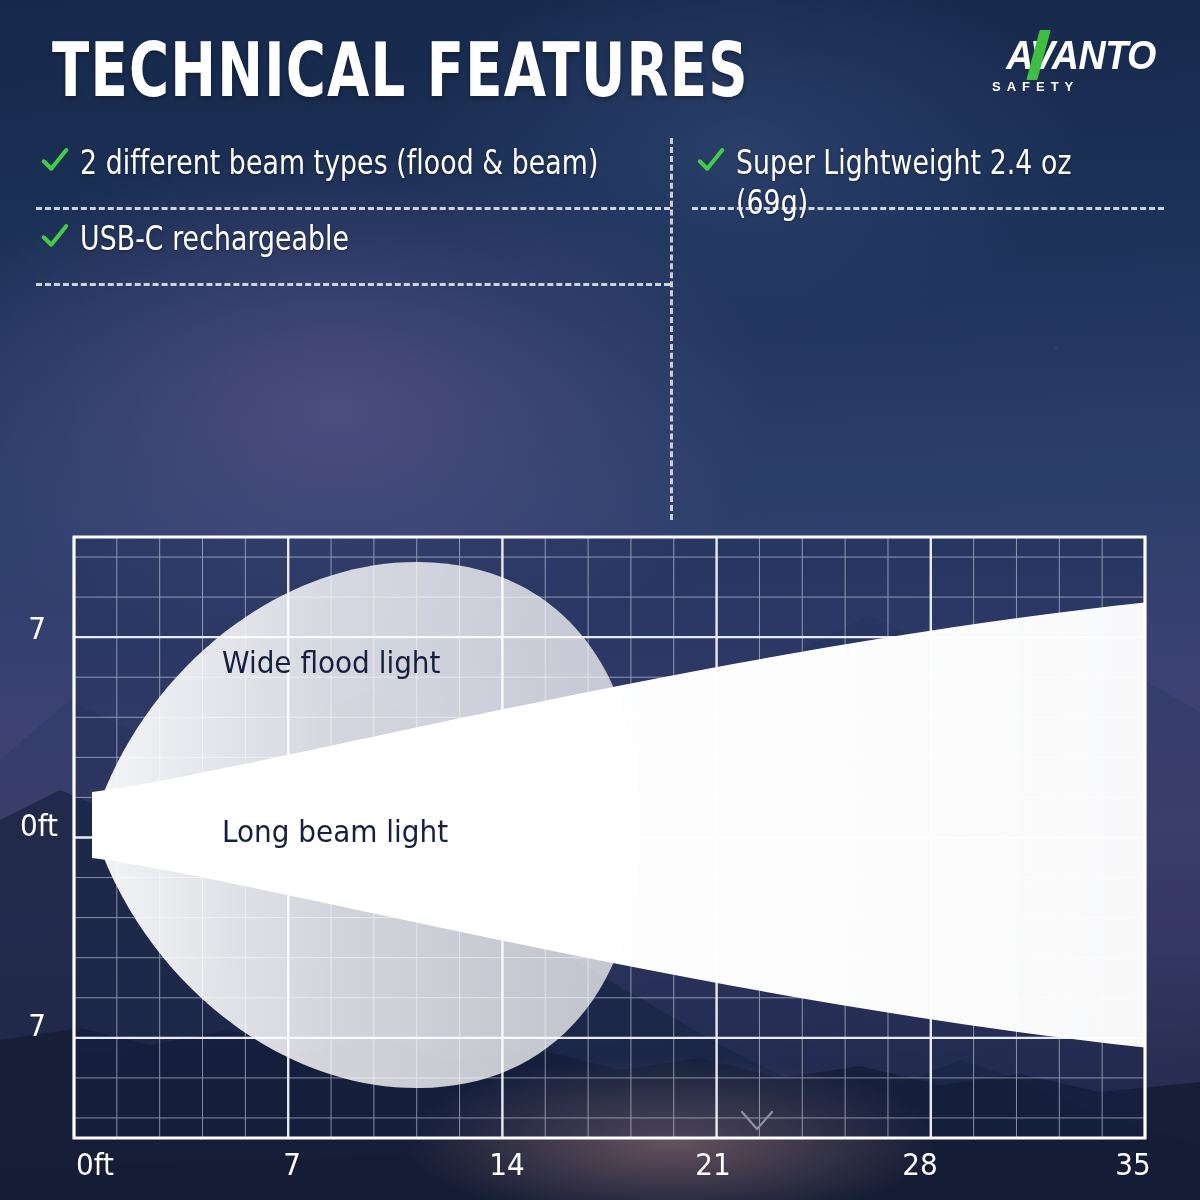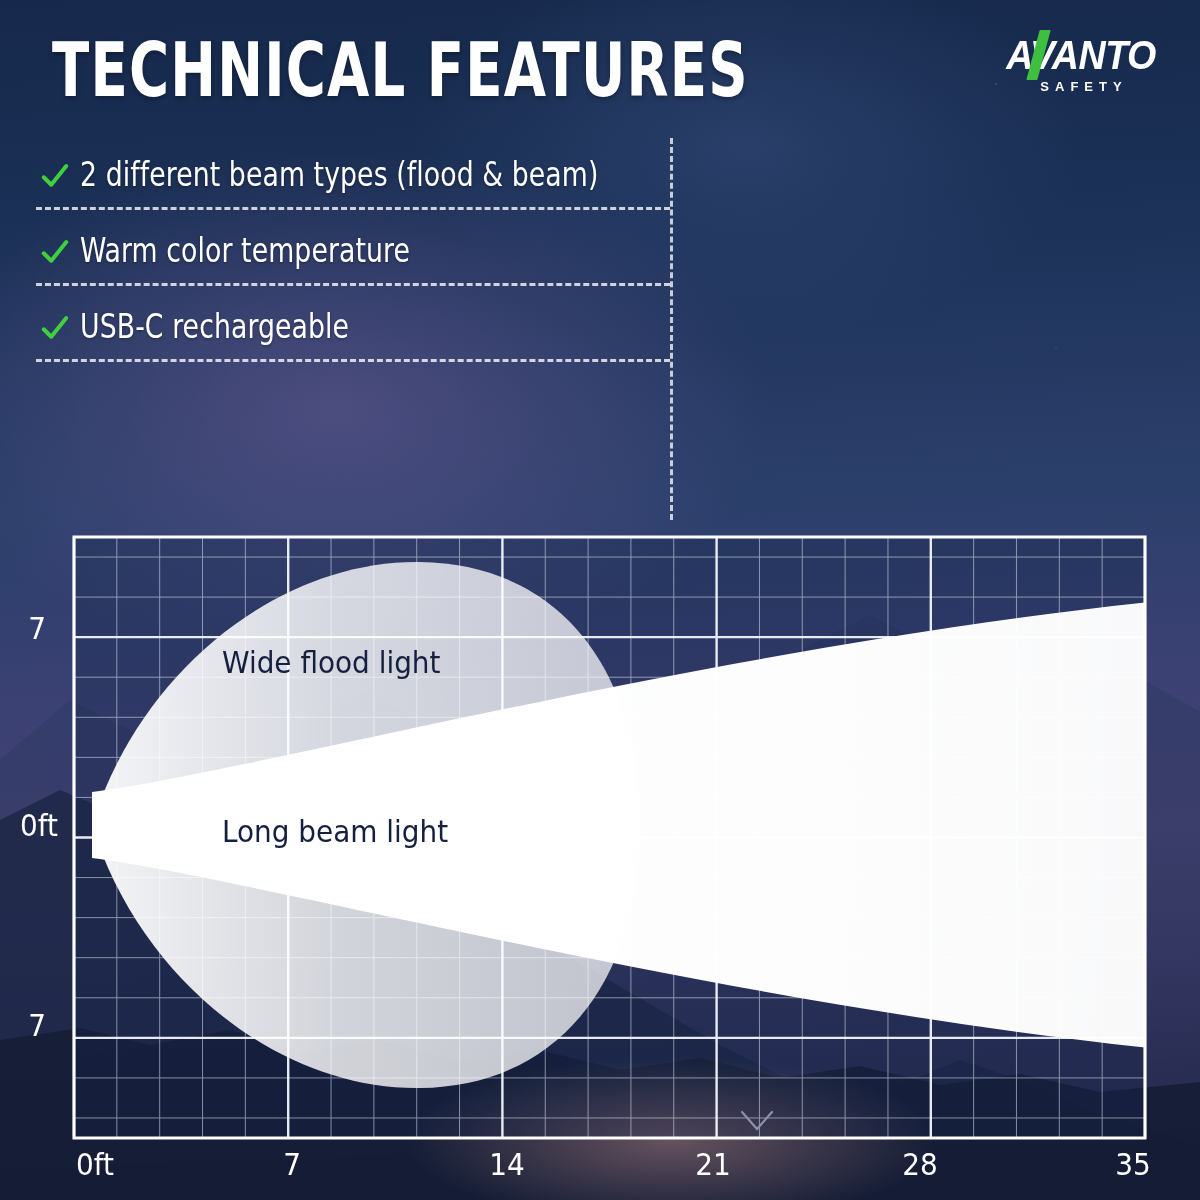--- a/index.html
+++ b/index.html
@@ -87,42 +87,42 @@
     width:11px; height:50px;
     background:#3fbf3f;
     transform:skewX(-15deg);
     border-radius:1px;
   }
   #brand-sub {
     margin-top:3px;
     font-family:"Liberation Sans", sans-serif;
     font-weight:700;
     font-size:13px; letter-spacing:6px;
-    color:#ffffff; text-align:center;
+    color:#ffffff; 
     padding-left:6px;
   }
 
   
   #features {
     position:absolute; left:36px; top:134px;
     width:1128px; height:390px;
     display:flex;
   }
   .feat-col { position:relative; }
   .feat-col.left  { width:634px; }
   .feat-col.right { width:494px; padding-left:22px; }
   .col-divider {
     position:absolute; left:634px; top:4px;
     width:0; height:382px;
     border-left:3px dashed rgba(255,255,255,.75);
   }
 
   .feat-item {
     position:relative;
-    display:flex; align-items:center;
+    display:flex; align-items:flex-start;
     padding:0 4px;
     border-bottom:3px dashed rgba(255,255,255,.78);
   }
   .feat-item.last { border-bottom:none; }
   .feat-col.left  .feat-item { height:76px; }
   .feat-col.right .feat-item { height:76px; }
   .feat-col.left  .feat-item.last,
   .feat-col.right .feat-item.last { height:auto; min-height:76px; }
 
   .check-icon {
@@ -205,31 +205,31 @@
       <div class="feat-item">
         <svg class="check-icon" viewBox="0 0 24 24">
           <path d="M3 13 L9 19 L21 4" fill="none" stroke="#3fcf3f" stroke-width="3.2" stroke-linecap="round" stroke-linejoin="round"></path>
         </svg>
         <div class="feat-text">2 different beam types (flood &amp; beam)</div>
       </div>
       <div class="feat-item">
         <svg class="check-icon" viewBox="0 0 24 24">
           <path d="M3 13 L9 19 L21 4" fill="none" stroke="#3fcf3f" stroke-width="3.2" stroke-linecap="round" stroke-linejoin="round"></path>
         </svg>
-        <div class="feat-text">Warm color temperature</div>
+        <div class="feat-text">USB-C rechargeable</div>
       </div>
+    </div>
+
+    <div class="feat-col right">
       <div class="feat-item">
         <svg class="check-icon" viewBox="0 0 24 24">
           <path d="M3 13 L9 19 L21 4" fill="none" stroke="#3fcf3f" stroke-width="3.2" stroke-linecap="round" stroke-linejoin="round"></path>
         </svg>
-        <div class="feat-text">USB-C rechargeable</div>
+        <div class="feat-text">Super Lightweight 2.4 oz (69g)</div>
       </div>
-    </div>
-
-    <div class="feat-col right">
     </div>
   </div>
 
   <div id="beam-chart">
     <svg id="chart-svg" width="1200" height="680" viewBox="0 0 1200 680">
       <defs>
         <linearGradient id="floodGrad" x1="0" y1="0" x2="1" y2="0">
           <stop offset="0%" stop-color="#ffffff" stop-opacity="0.95"></stop>
           <stop offset="45%" stop-color="#ffffff" stop-opacity="0.80"></stop>
           <stop offset="100%" stop-color="#ffffff" stop-opacity="0.72"></stop>

